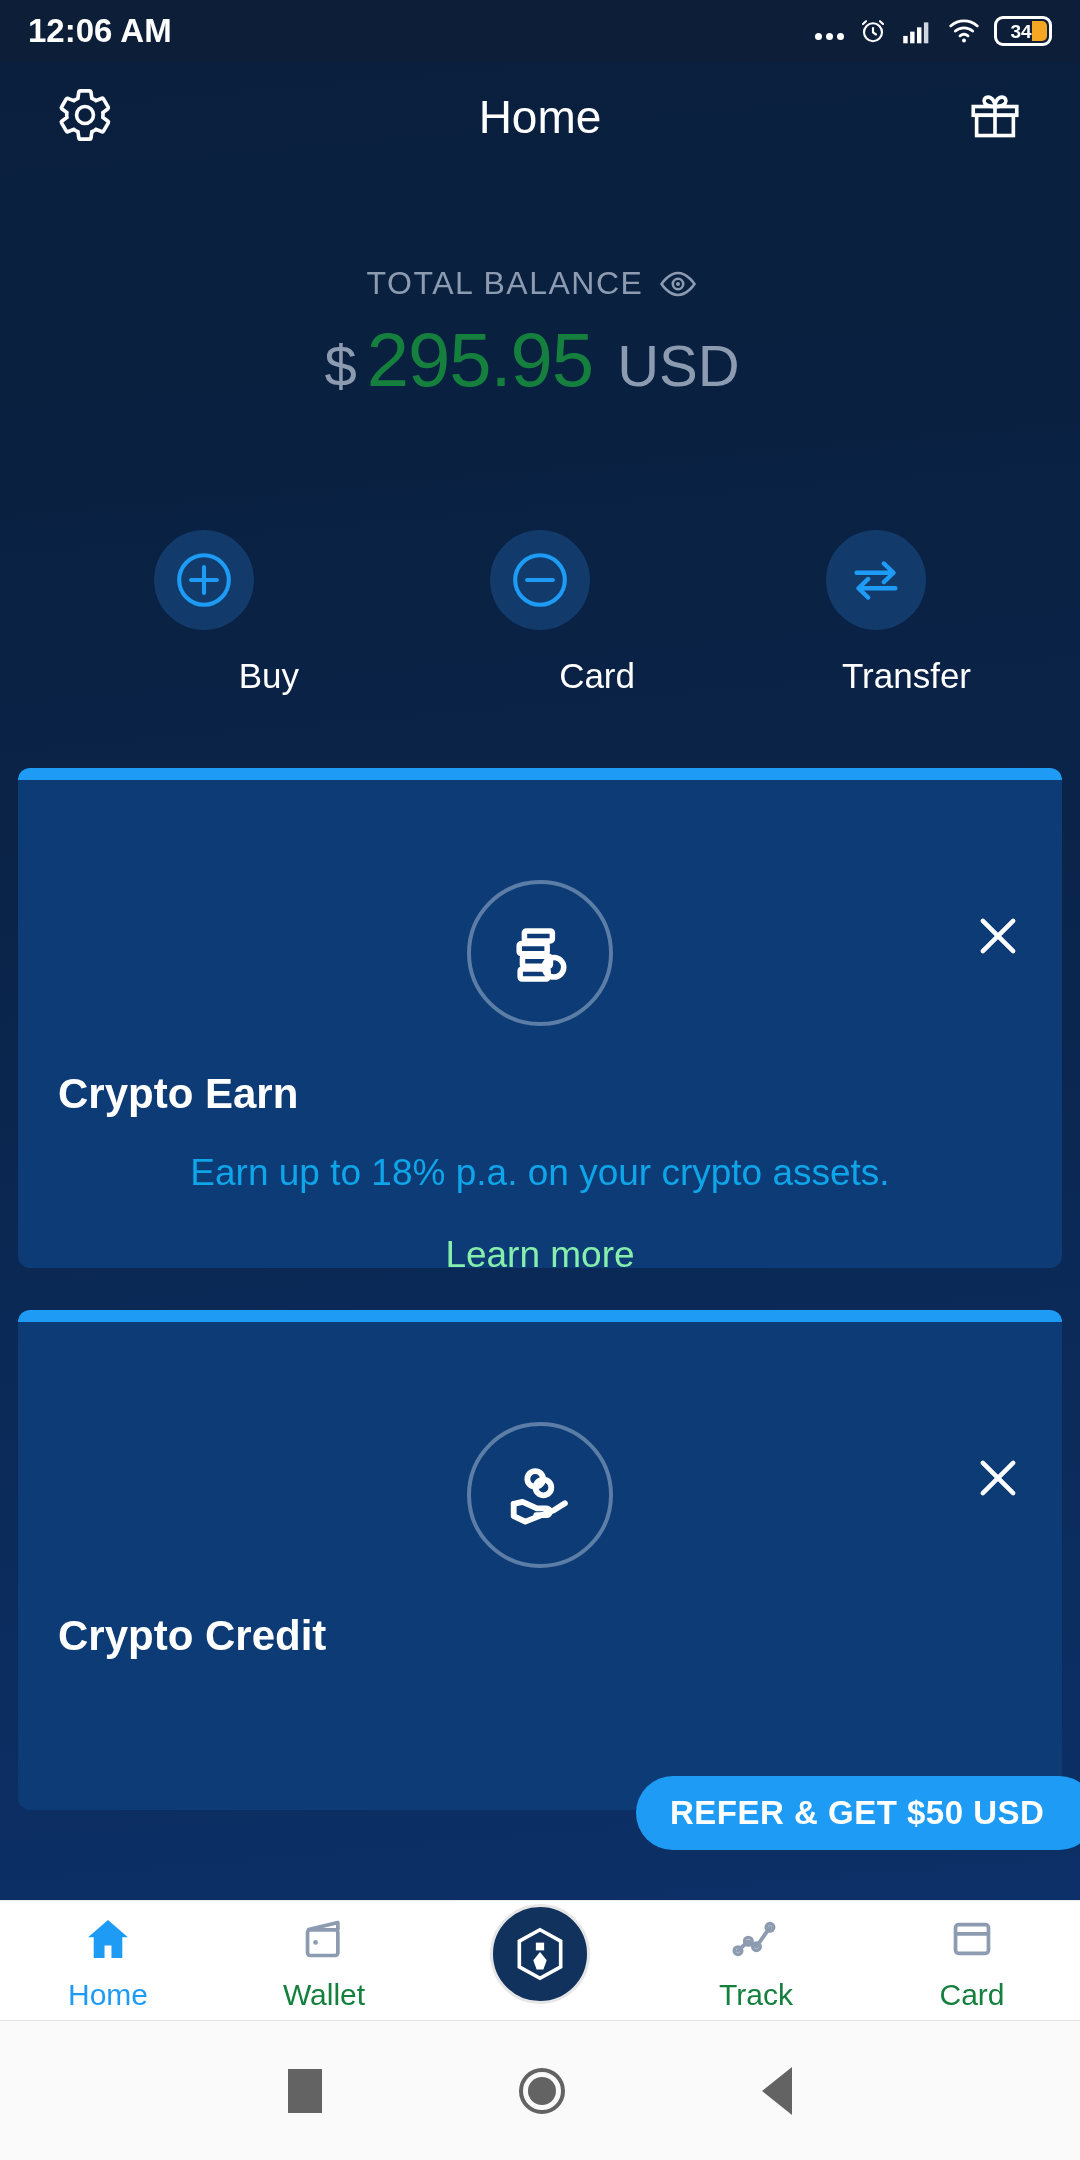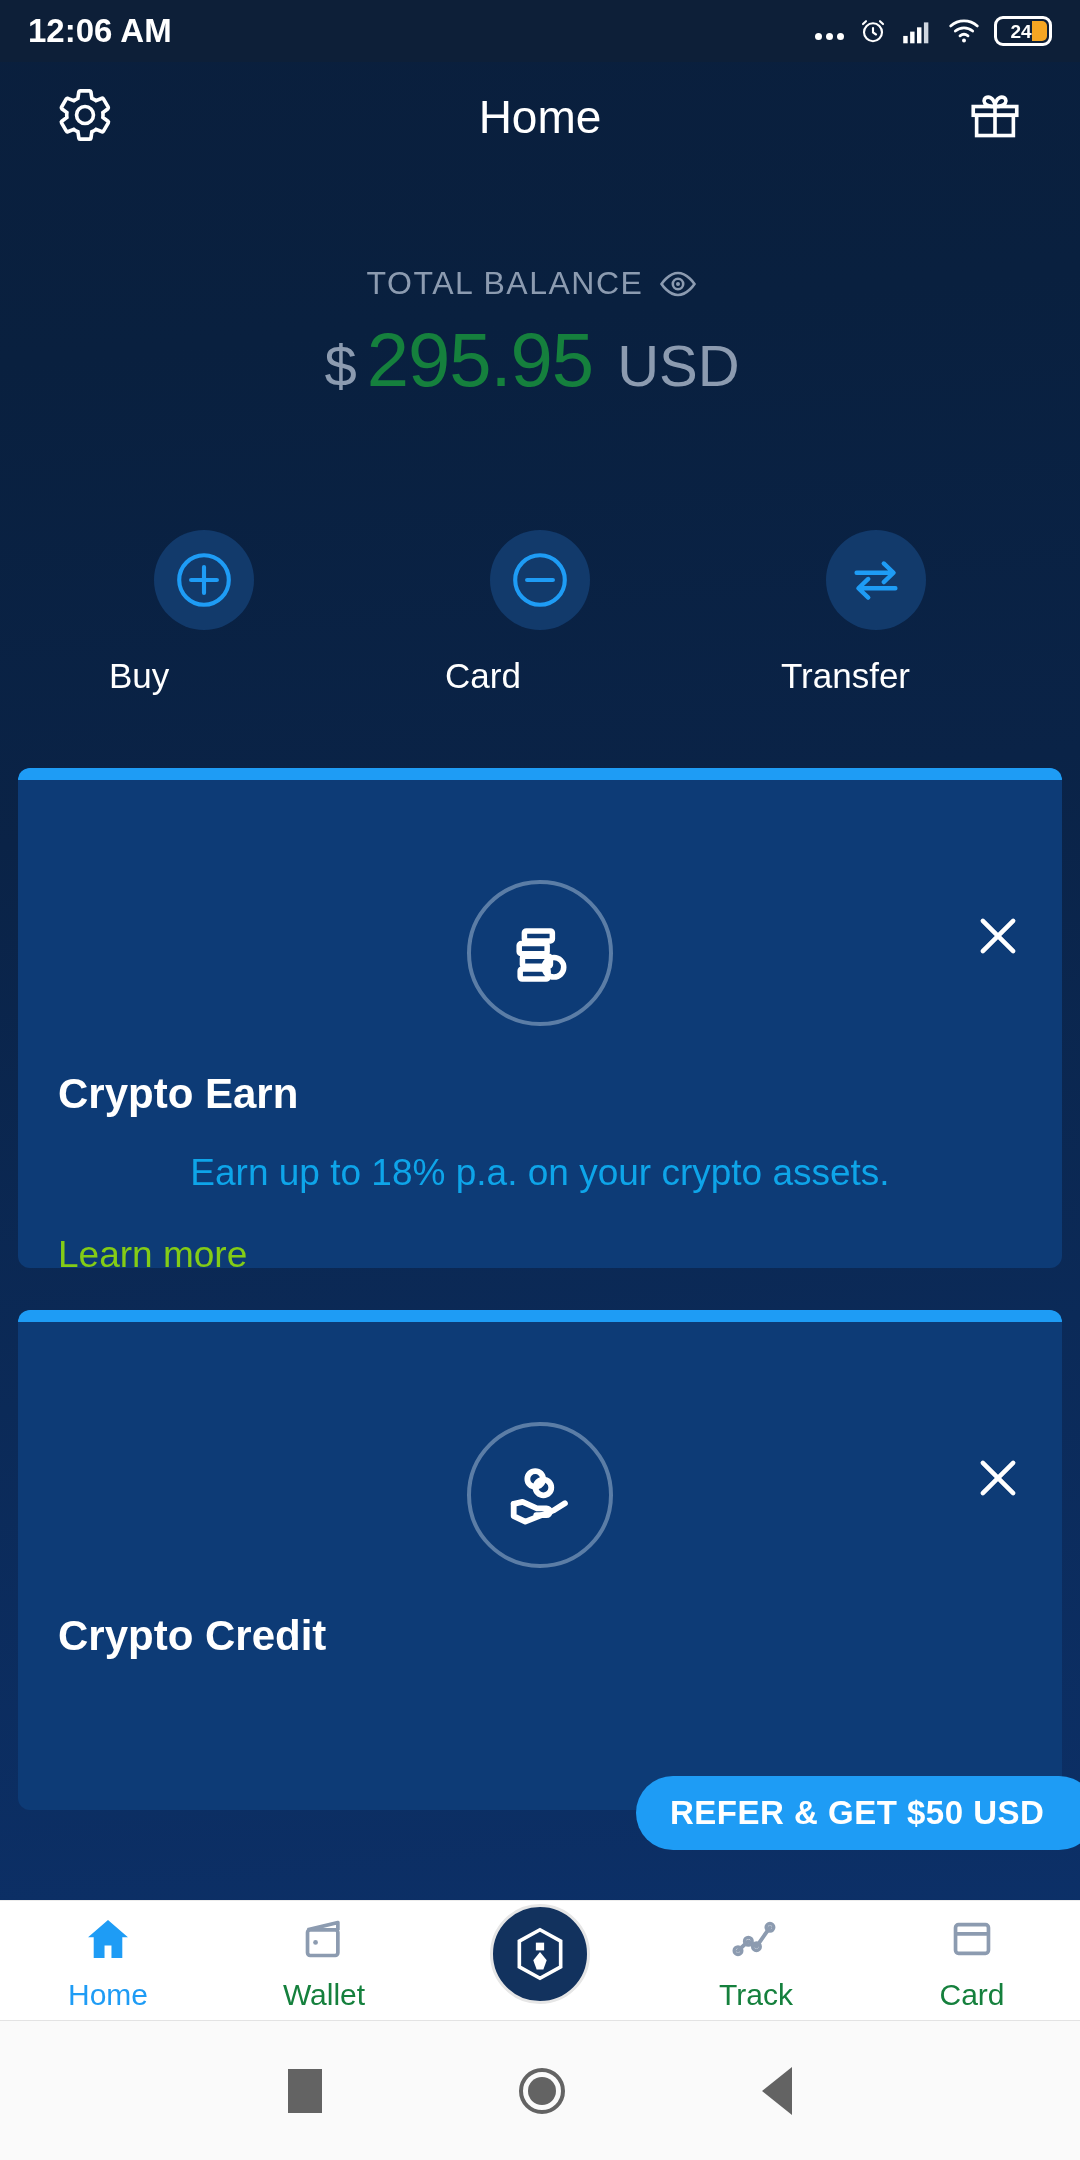--- a/index.html
+++ b/index.html
@@ -65,21 +65,21 @@
   .bal-cur { font-size:58px; color:#8c9bb0; font-weight:300; margin-right:10px; }
   .bal-num { font-size:76px; color:#15803d; font-weight:300; letter-spacing:-1px;}
   .bal-unit { font-size:58px; color:#8c9bb0; font-weight:300; margin-left:24px;}
 
   
   .actions {
     position:absolute; left:0; top:530px; width:1080px;
     display:flex; justify-content:space-around; align-items:flex-start;
     padding:0 36px;
   }
-  .action { width:190px; text-align:left; }
+  .action { width:190px; text-align:right; }
   .action-circle {
     width:100px; height:100px; border-radius:50%;
     background:#123a6b;
     margin:0 auto;
     display:flex; align-items:center; justify-content:center;
   }
   .action-label { margin-top:26px; color:#ffffff; font-size:35px; }
 
   
   .card {
@@ -95,21 +95,21 @@
     width:52px; height:52px; cursor:pointer;
   }
   .card-icon-circle {
     width:146px; height:146px; border-radius:50%;
     border:4px solid #5b7da6;
     margin:100px auto 0 auto;
     display:flex; align-items:center; justify-content:center;
   }
   .card-title { margin-top:44px; color:#ffffff; font-size:42px; font-weight:700; }
   .card-desc  { margin-top:34px; text-align:center; color:#0ea5e9; font-size:37px; }
-  .card-link  { margin-top:40px; color:#84cc16; font-size:37px; }
+  .card-link  { margin-top:40px; text-align:center; color:#86efac; font-size:37px; }
 
   #card-earn   { top:768px; height:500px; }
   #card-credit { top:1310px; height:500px; }
 
   
   .refer-pill {
     position:absolute; left:636px; top:1776px;
     height:74px; width:460px;
     background:#1e9cf5;
     border-radius:37px;
@@ -181,21 +181,21 @@
         <rect x="12.2" y="8" width="3.6" height="13" fill="#fff"></rect>
         <rect x="17.8" y="4" width="3.6" height="17" fill="#cfd6df"></rect>
       </svg>
       <svg width="32" height="28" viewBox="0 0 24 20">
         <path d="M2 6.2a15 15 0 0 1 20 0" fill="none" stroke="#fff" stroke-width="2.1" stroke-linecap="round"></path>
         <path d="M5.5 10a10 10 0 0 1 13 0" fill="none" stroke="#fff" stroke-width="2.1" stroke-linecap="round"></path>
         <path d="M9 13.6a5 5 0 0 1 6 0" fill="none" stroke="#fff" stroke-width="2.1" stroke-linecap="round"></path>
         <circle cx="12" cy="17.2" r="1.5" fill="#fff"></circle>
       </svg>
       <span class="batt">
-        <span>24</span>
+        <span>34</span>
         <i class="fillcap"></i>
       </span>
     </div>
   </div>
 
   <div class="header">
     <span>
       <svg width="58" height="58" viewBox="0 0 24 24">
         <path d="M19.4 13a7.6 7.6 0 0 0 .05-1 7.6 7.6 0 0 0-.05-1l2.1-1.6a.5.5 0 0 0 .12-.64l-2-3.46a.5.5 0 0 0-.6-.22l-2.5 1a7.3 7.3 0 0 0-1.7-1l-.38-2.65a.5.5 0 0 0-.5-.43h-4a.5.5 0 0 0-.5.43L9.06 5.1a7.3 7.3 0 0 0-1.7 1l-2.5-1a.5.5 0 0 0-.6.22l-2 3.46a.5.5 0 0 0 .12.64L4.5 11a7.6 7.6 0 0 0 0 2l-2.1 1.6a.5.5 0 0 0-.12.64l2 3.46a.5.5 0 0 0 .6.22l2.5-1a7.3 7.3 0 0 0 1.7 1l.38 2.65a.5.5 0 0 0 .5.43h4a.5.5 0 0 0 .5-.43l.38-2.65a7.3 7.3 0 0 0 1.7-1l2.5 1a.5.5 0 0 0 .6-.22l2-3.46a.5.5 0 0 0-.12-.64ZM12 15.5A3.5 3.5 0 1 1 15.5 12 3.5 3.5 0 0 1 12 15.5Z" fill="none" stroke="#ffffff" stroke-width="1.5"></path>
       </svg>

